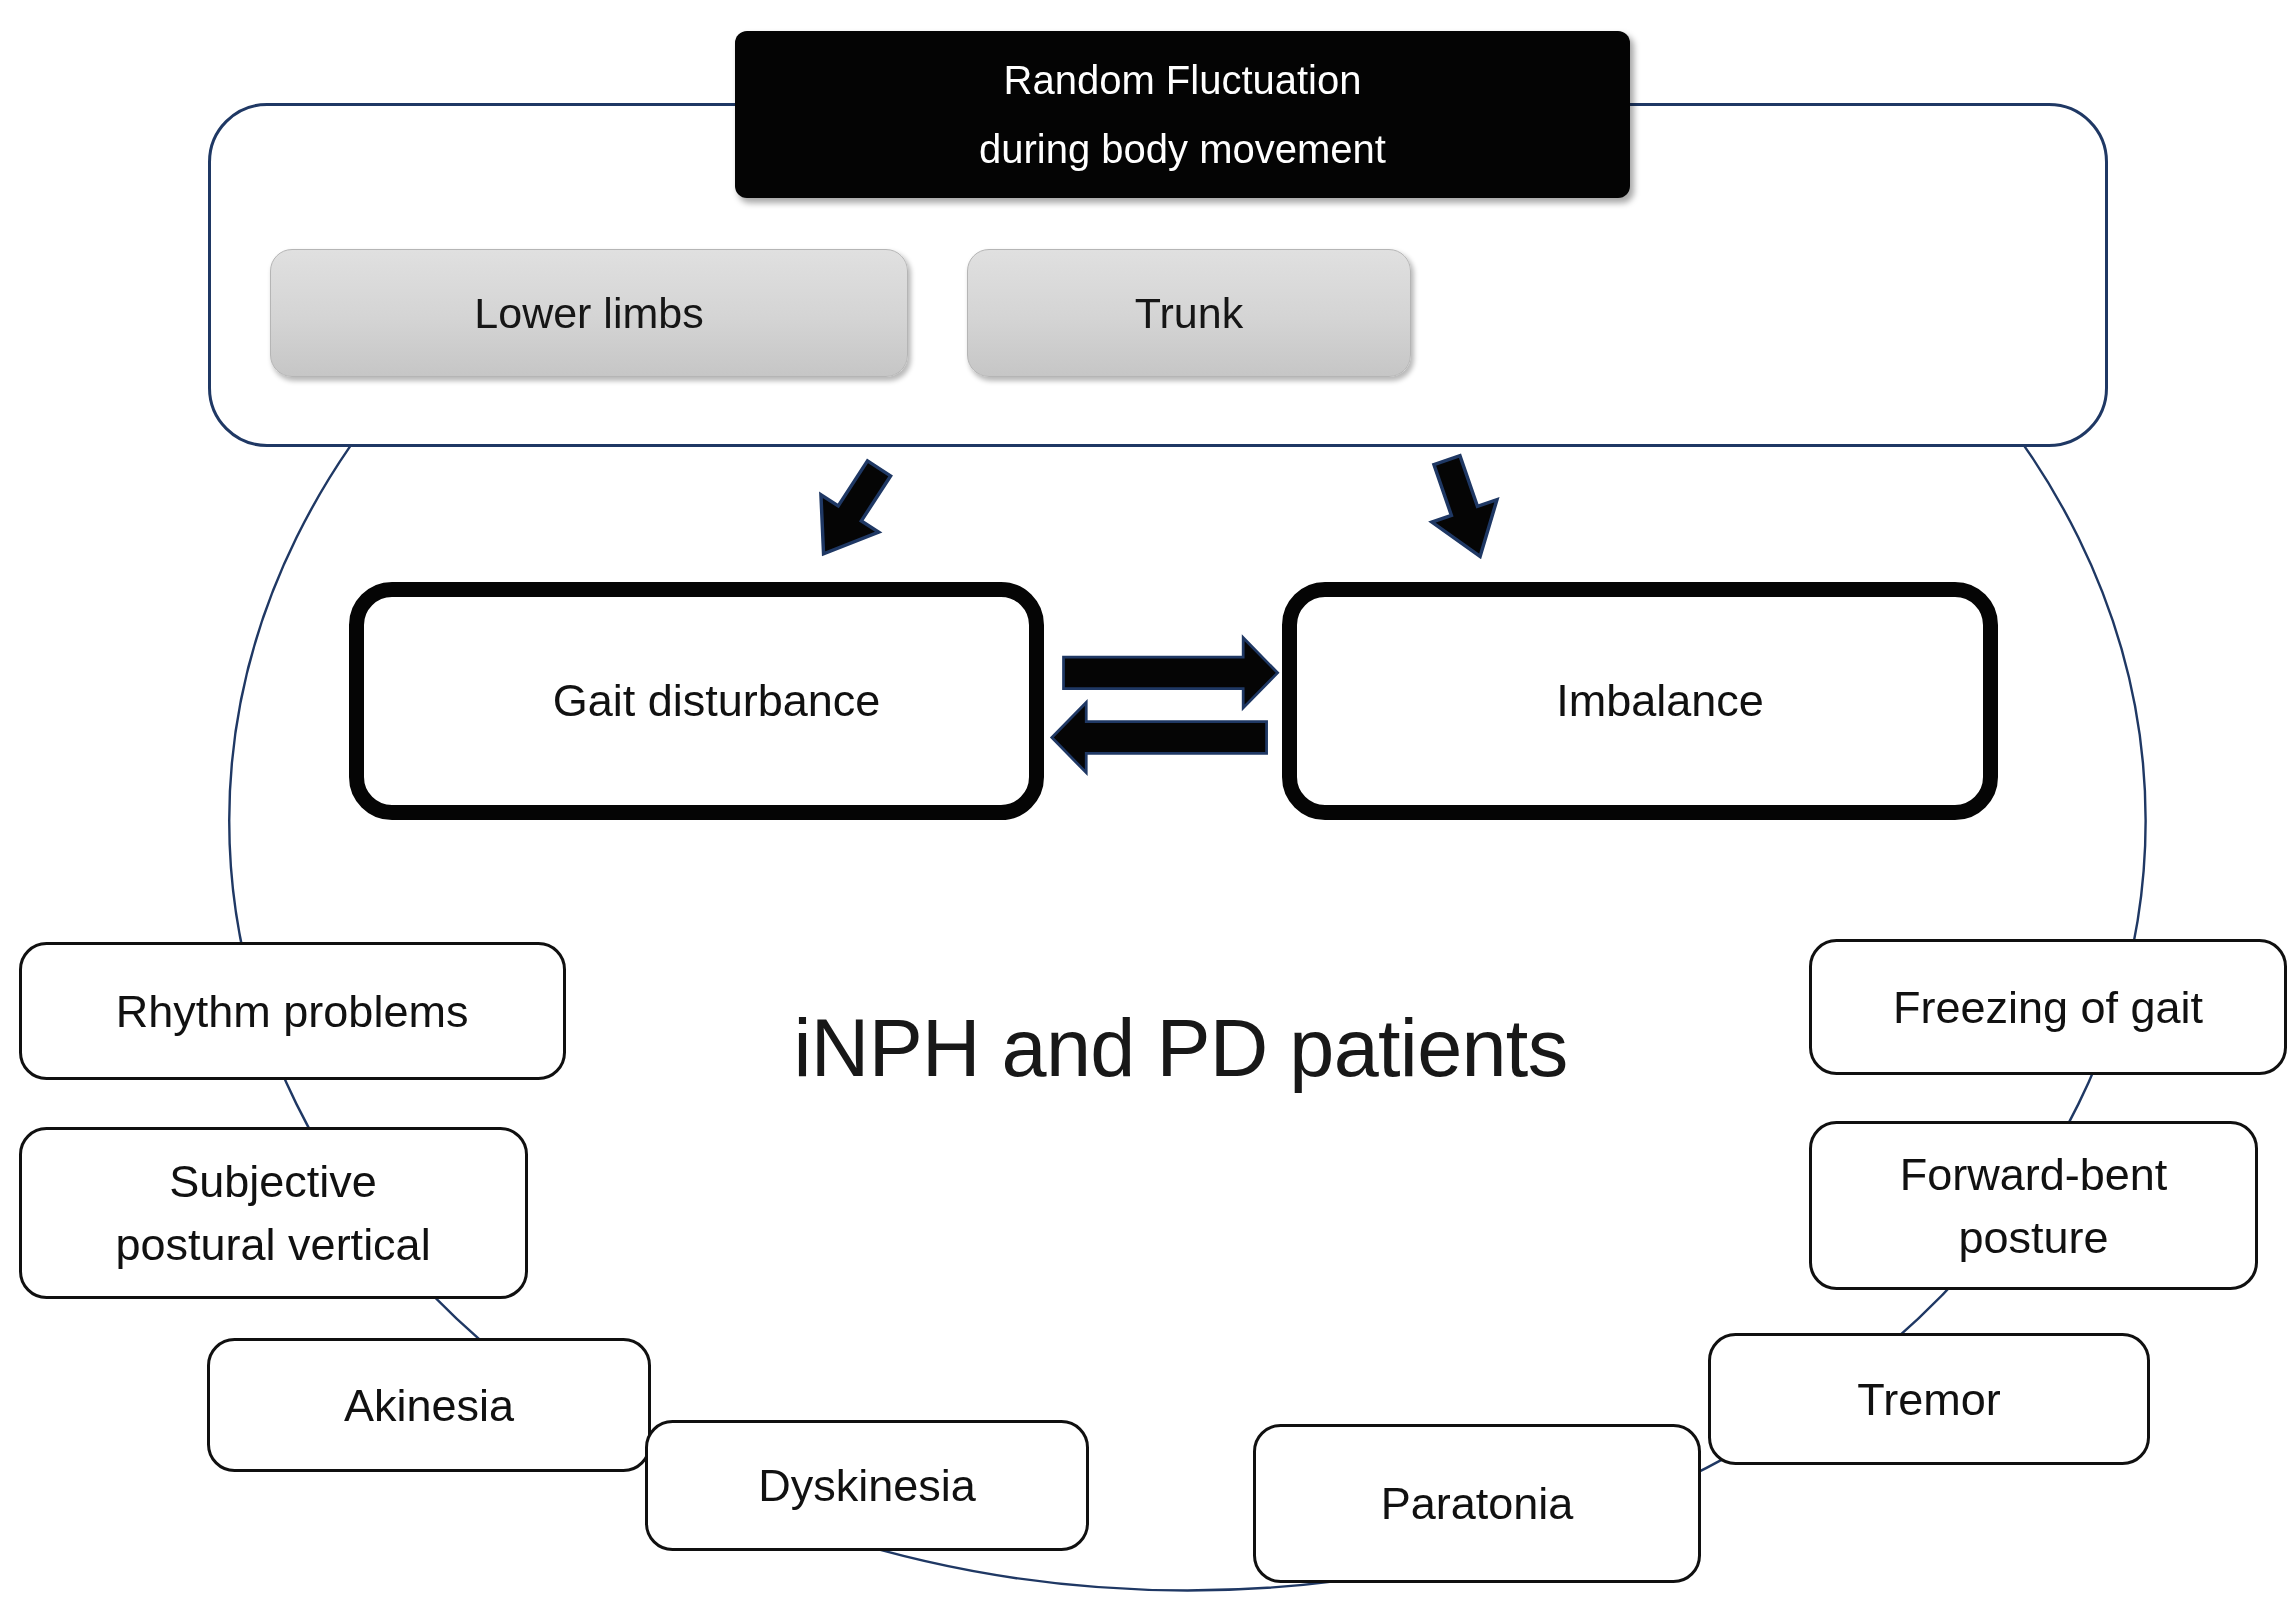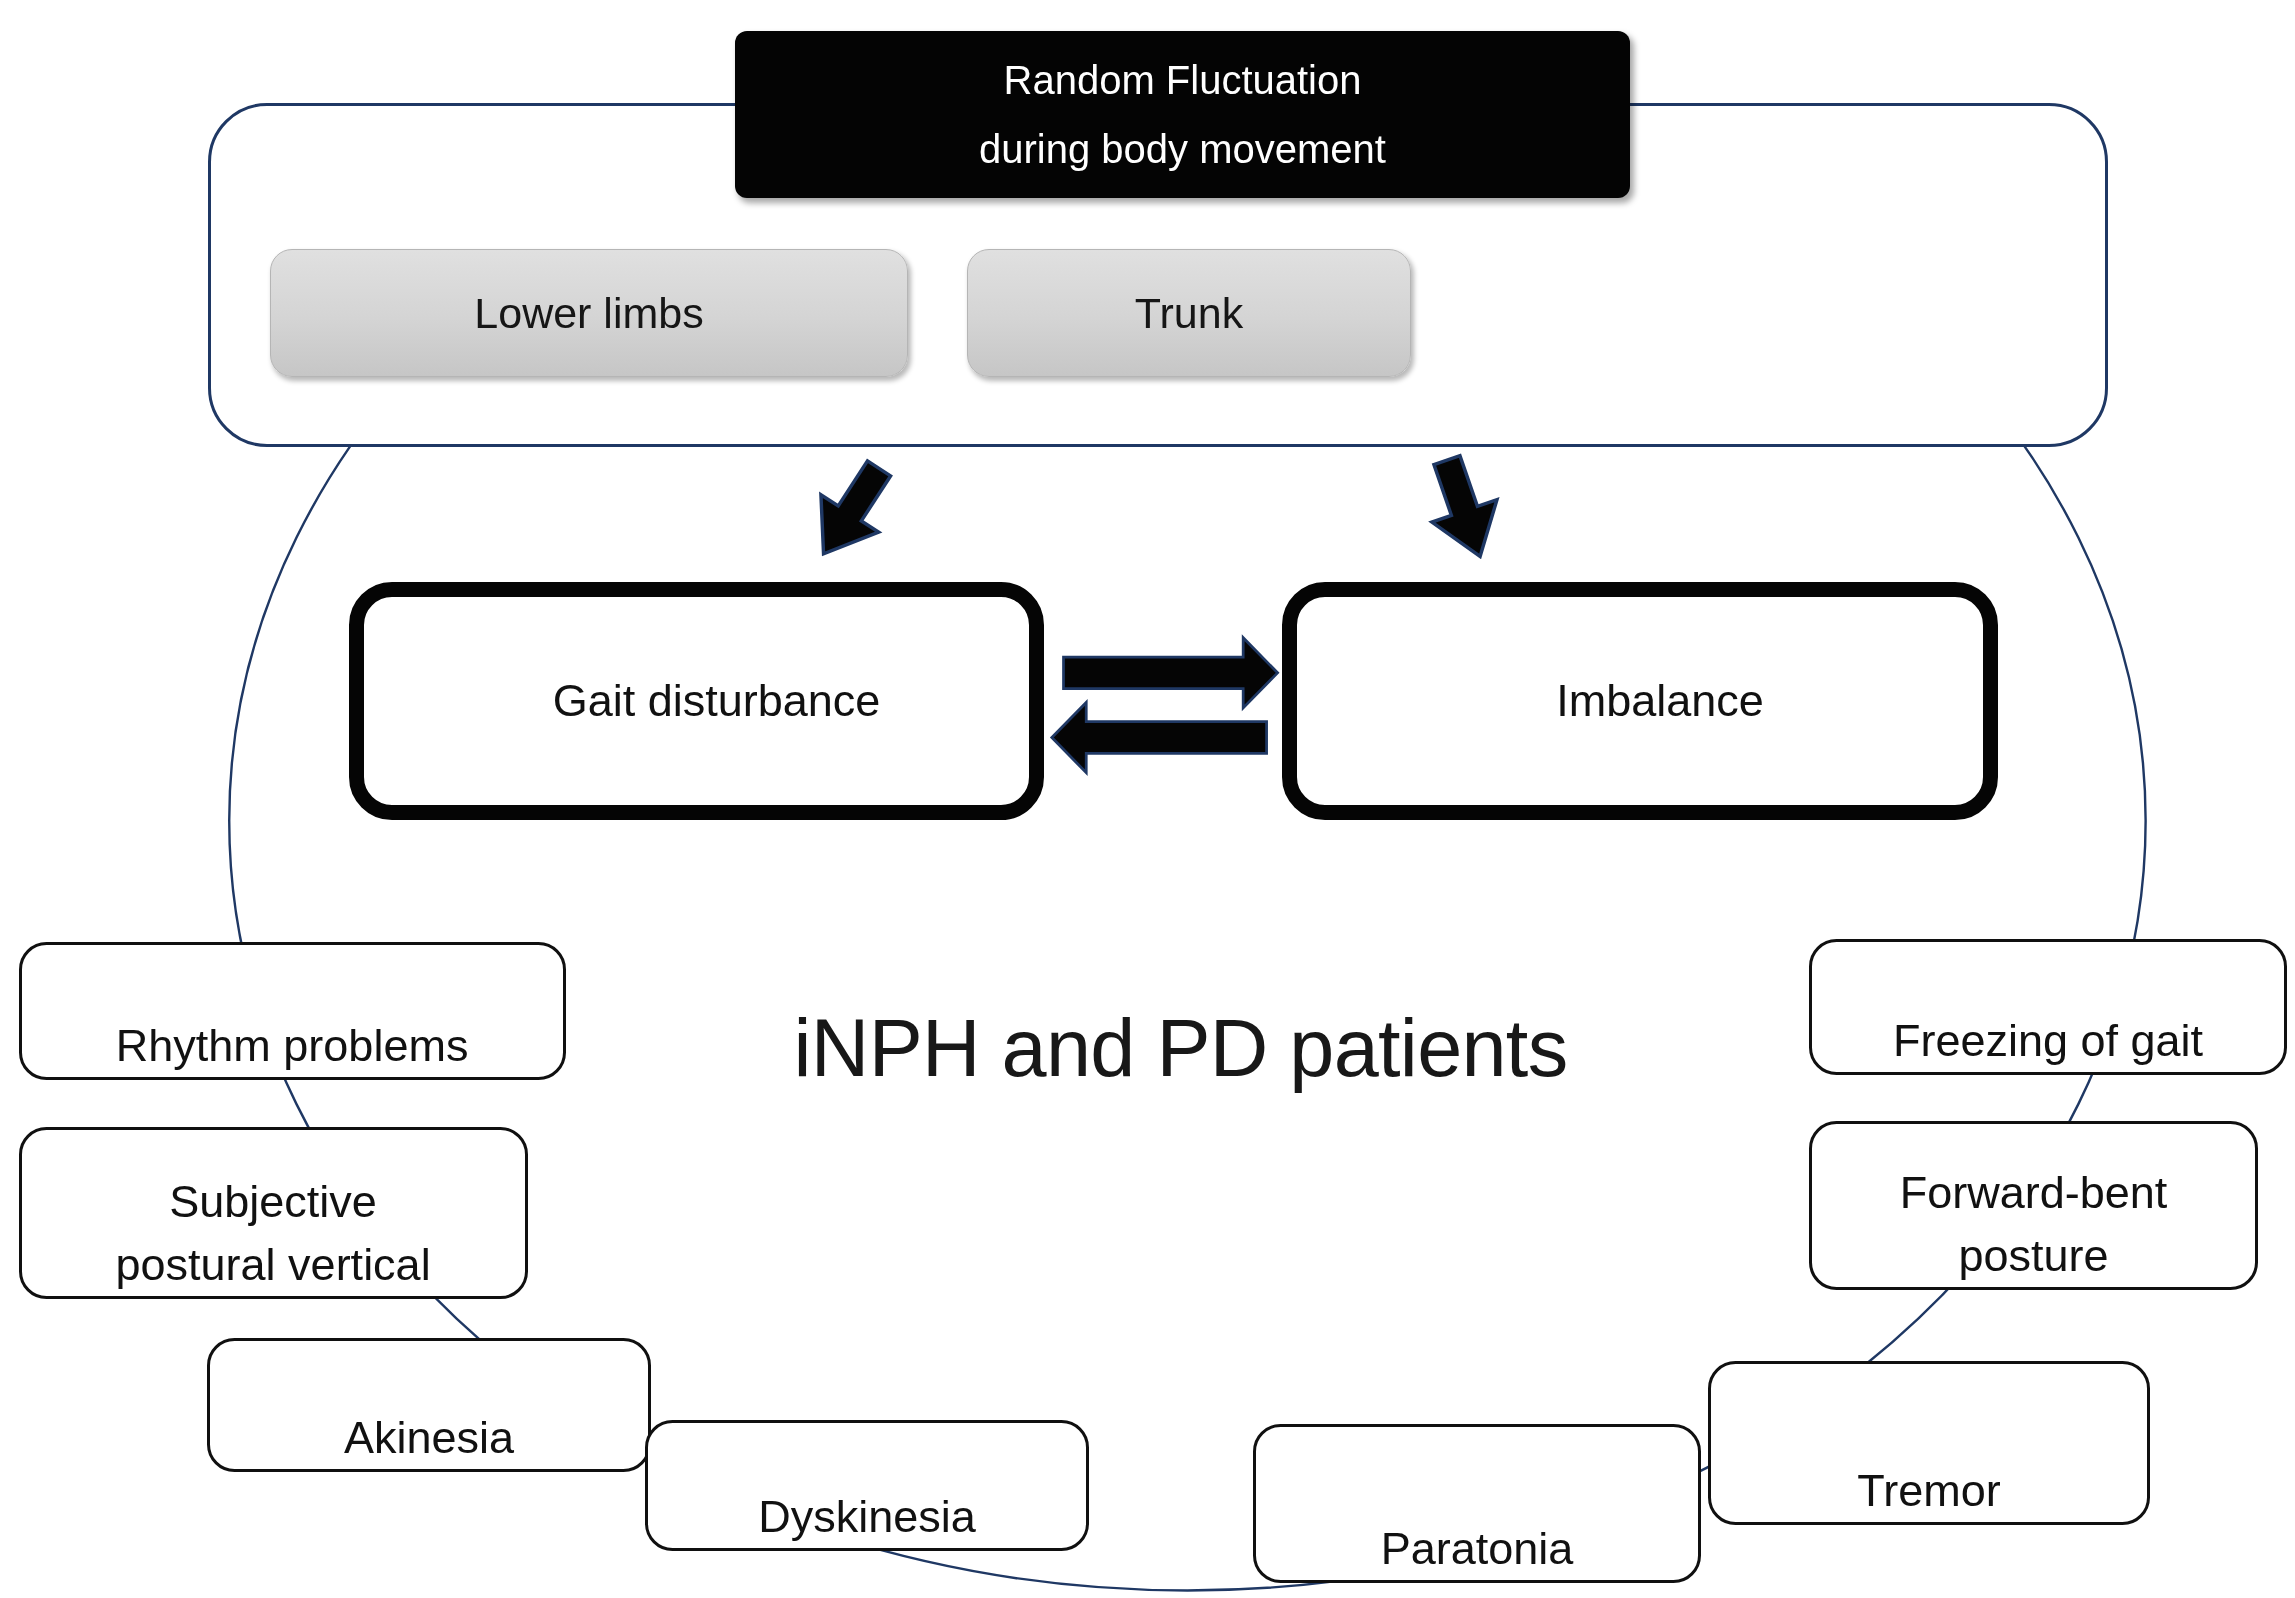--- a/index.html
+++ b/index.html
@@ -60,29 +60,29 @@
     position:absolute; z-index:4; left:561px; top:1002px; width:1239px;
     text-align:center; font-size:81px; font-weight:400; color:#181818;
     letter-spacing:-0.7px;
   }
 
   
   .side-box{
     position:absolute; z-index:4;
     background:#ffffff; border:3.4px solid #101010; border-radius:27.5px;
     box-sizing:border-box;
-    display:flex; align-items:flex-end; justify-content:center;
+    display:flex; align-items:center; justify-content:center;
   }
   .side-box .label{font-size:45px; line-height:1.4; color:#111;}
   .pos-rhythm    {left:18.6px;   top:942px; width:547px; height:138px;}
   .pos-subjective{left:18.6px;   top:1127px; width:509px; height:172px;}
   .pos-akinesia  {left:207px;  top:1338px; width:444px; height:134px;}
   .pos-dyskinesia{left:645px;  top:1420px; width:444px; height:131px;}
   .pos-paratonia {left:1253px; top:1424px; width:448px; height:159px;}
-  .pos-tremor    {left:1708px; top:1333px; width:442px; height:164px;margin-top:28px;}
+  .pos-tremor    {left:1708px; top:1333px; width:442px; height:132px;}
   .pos-forward   {left:1809px; top:1121px; width:449px; height:169px;}
   .pos-freezing  {left:1809px; top:939px; width:478px; height:136px;}
 </style>
 </head>
 <body>
 
 <div class="stage">
 
   <svg class="layer bg" viewBox="0 0 3334 2322">
     <ellipse cx="1725" cy="1192" rx="1392" ry="1118" fill="none" stroke="#1f3864" stroke-width="3.5"></ellipse>

